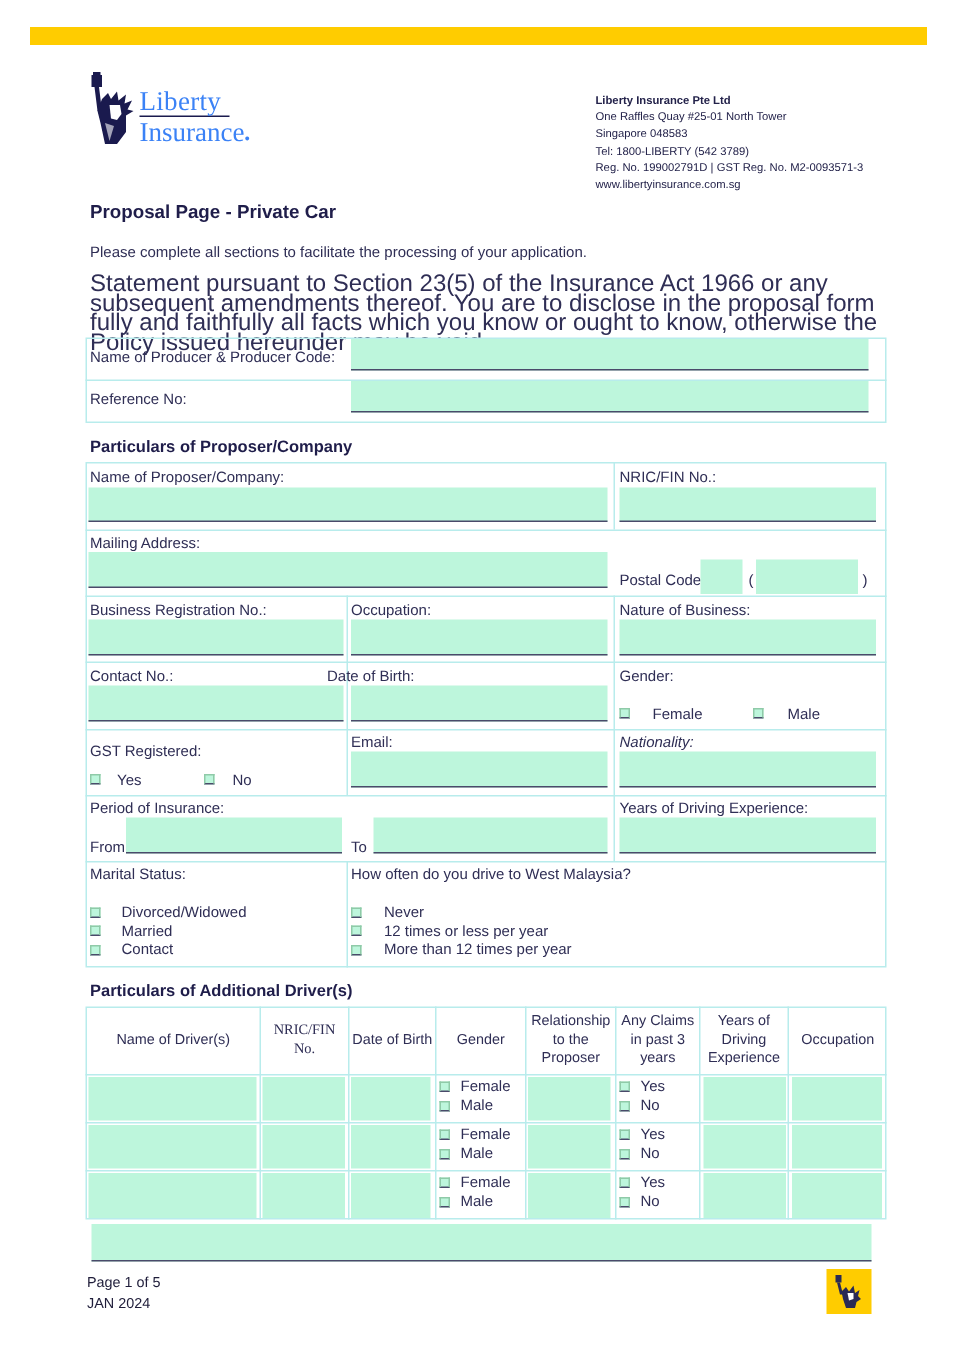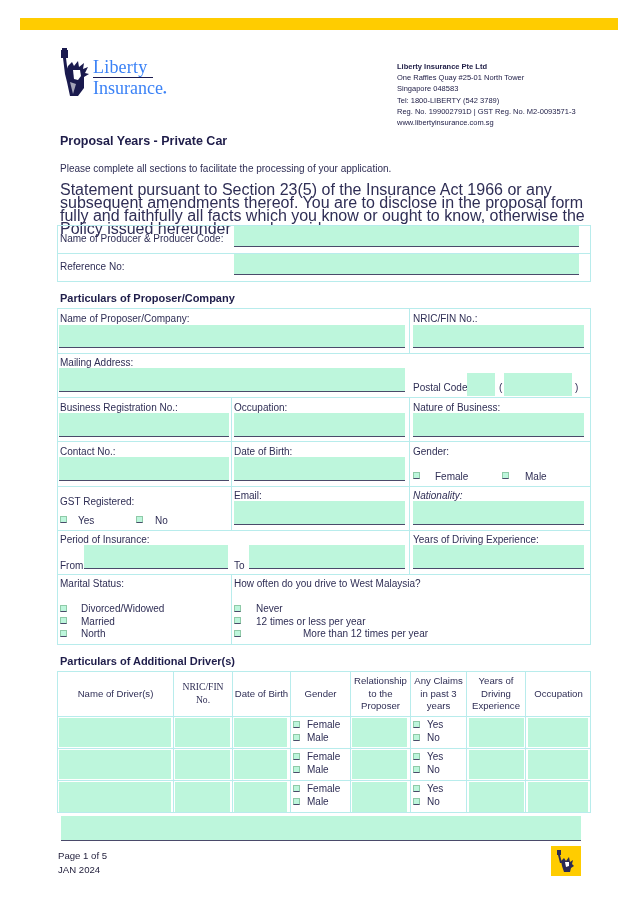--- a/index.html
+++ b/index.html
@@ -58,21 +58,21 @@
 
 <div class="abs company">
   <div class="name">Liberty Insurance Pte Ltd</div>
   <div>One Raffles Quay #25-01 North Tower</div>
   <div>Singapore 048583</div>
   <div>Tel: 1800-LIBERTY (542 3789)</div>
   <div>Reg. No. 199002791D | GST Reg. No. M2-0093571-3</div>
   <div>www.libertyinsurance.com.sg</div>
 </div>
 
-<div class="abs title">Proposal Years - Private Car</div>
+<div class="abs title">Proposal Page - Private Car</div>
 <div class="abs intro">Please complete all sections to facilitate the processing of your application.</div>
 <div class="abs statement">Statement pursuant to Section 23(5) of the Insurance Act 1966 or any subsequent amendments thereof. You are to disclose in the proposal form fully and faithfully all facts which you know or ought to know, otherwise the Policy issued hereunder may be void.</div>
 
 <div class="abs box" style="left:57px;top:225px;width:534px;height:57px;"></div>
 <div class="abs hline" style="left:57px;top:253px;width:534px;"></div>
 <div class="abs label" style="left:60px;top:233px;">Name of Producer &amp; Producer Code:</div>
 <div class="abs field" style="left:234px;top:226px;width:345px;height:21px;"></div>
 <div class="abs label" style="left:60px;top:261px;">Reference No:</div>
 <div class="abs field" style="left:234px;top:254px;width:345px;height:21px;"></div>
 
@@ -106,21 +106,21 @@
 
 <div class="abs label" style="left:60px;top:402px;">Business Registration No.:</div>
 <div class="abs field" style="left:59px;top:413px;width:170px;height:24px;"></div>
 <div class="abs label" style="left:234px;top:402px;">Occupation:</div>
 <div class="abs field" style="left:234px;top:413px;width:171px;height:24px;"></div>
 <div class="abs label" style="left:413px;top:402px;">Nature of Business:</div>
 <div class="abs field" style="left:413px;top:413px;width:171px;height:24px;"></div>
 
 <div class="abs label" style="left:60px;top:446px;">Contact No.:</div>
 <div class="abs field" style="left:59px;top:457px;width:170px;height:24px;"></div>
-<div class="abs label" style="left:234px;top:446px;">Date of Birth:</div>
+<div class="abs label" style="left:218px;top:446px;">Date of Birth:</div>
 <div class="abs field" style="left:234px;top:457px;width:171px;height:24px;"></div>
 <div class="abs label" style="left:413px;top:446px;">Gender:</div>
 <div class="abs cb" style="left:413px;top:472px;"></div>
 <div class="abs label" style="left:435px;top:471px;">Female</div>
 <div class="abs cb" style="left:502px;top:472px;"></div>
 <div class="abs label" style="left:525px;top:471px;">Male</div>
 
 <div class="abs label" style="left:60px;top:496px;">GST Registered:</div>
 <div class="abs cb" style="left:60px;top:516px;"></div>
 <div class="abs label" style="left:78px;top:515px;">Yes</div>
@@ -138,29 +138,29 @@
 <div class="abs field" style="left:249px;top:545px;width:156px;height:24px;"></div>
 <div class="abs label" style="left:413px;top:534px;">Years of Driving Experience:</div>
 <div class="abs field" style="left:413px;top:545px;width:171px;height:24px;"></div>
 
 <div class="abs label" style="left:60px;top:578px;">Marital Status:</div>
 <div class="abs cb" style="left:60px;top:605px;"></div>
 <div class="abs label" style="left:81px;top:603px;">Divorced/Widowed</div>
 <div class="abs cb" style="left:60px;top:617px;"></div>
 <div class="abs label" style="left:81px;top:616px;">Married</div>
 <div class="abs cb" style="left:60px;top:630px;"></div>
-<div class="abs label" style="left:81px;top:628px;">North</div>
+<div class="abs label" style="left:81px;top:628px;">Contact</div>
 
 <div class="abs label" style="left:234px;top:578px;">How often do you drive to West Malaysia?</div>
 <div class="abs cb" style="left:234px;top:605px;"></div>
 <div class="abs label" style="left:256px;top:603px;">Never</div>
 <div class="abs cb" style="left:234px;top:617px;"></div>
 <div class="abs label" style="left:256px;top:616px;">12 times or less per year</div>
 <div class="abs cb" style="left:234px;top:630px;"></div>
-<div class="abs label" style="left:256px;top:628px;margin-left:47px;">More than 12 times per year</div>
+<div class="abs label" style="left:256px;top:628px;">More than 12 times per year</div>
 
 <div class="abs section" style="left:60px;top:655px;">Particulars of Additional Driver(s)</div>
 <div class="abs box" style="left:57px;top:671px;width:534px;height:142px;"></div>
 <div class="abs hline" style="left:57px;top:716px;width:534px;"></div>
 <div class="abs hline" style="left:57px;top:748px;width:534px;"></div>
 <div class="abs hline" style="left:57px;top:780px;width:534px;"></div>
 
 <div class="abs vline" style="left:173px;top:671px;height:142px;"></div>
 <div class="abs vline" style="left:232px;top:671px;height:142px;"></div>
 <div class="abs vline" style="left:290px;top:671px;height:142px;"></div>

